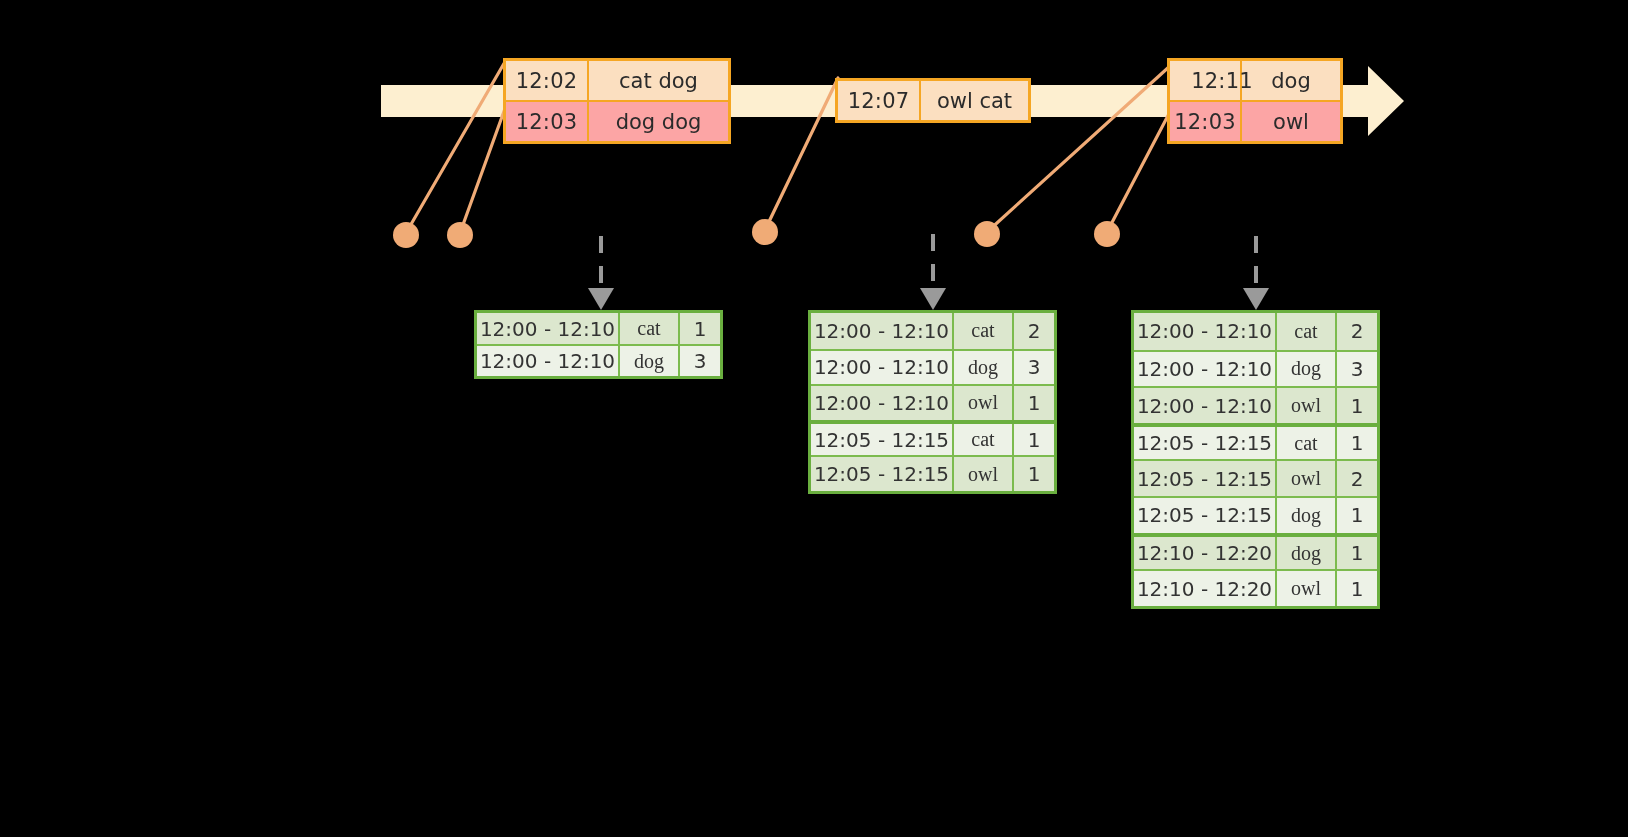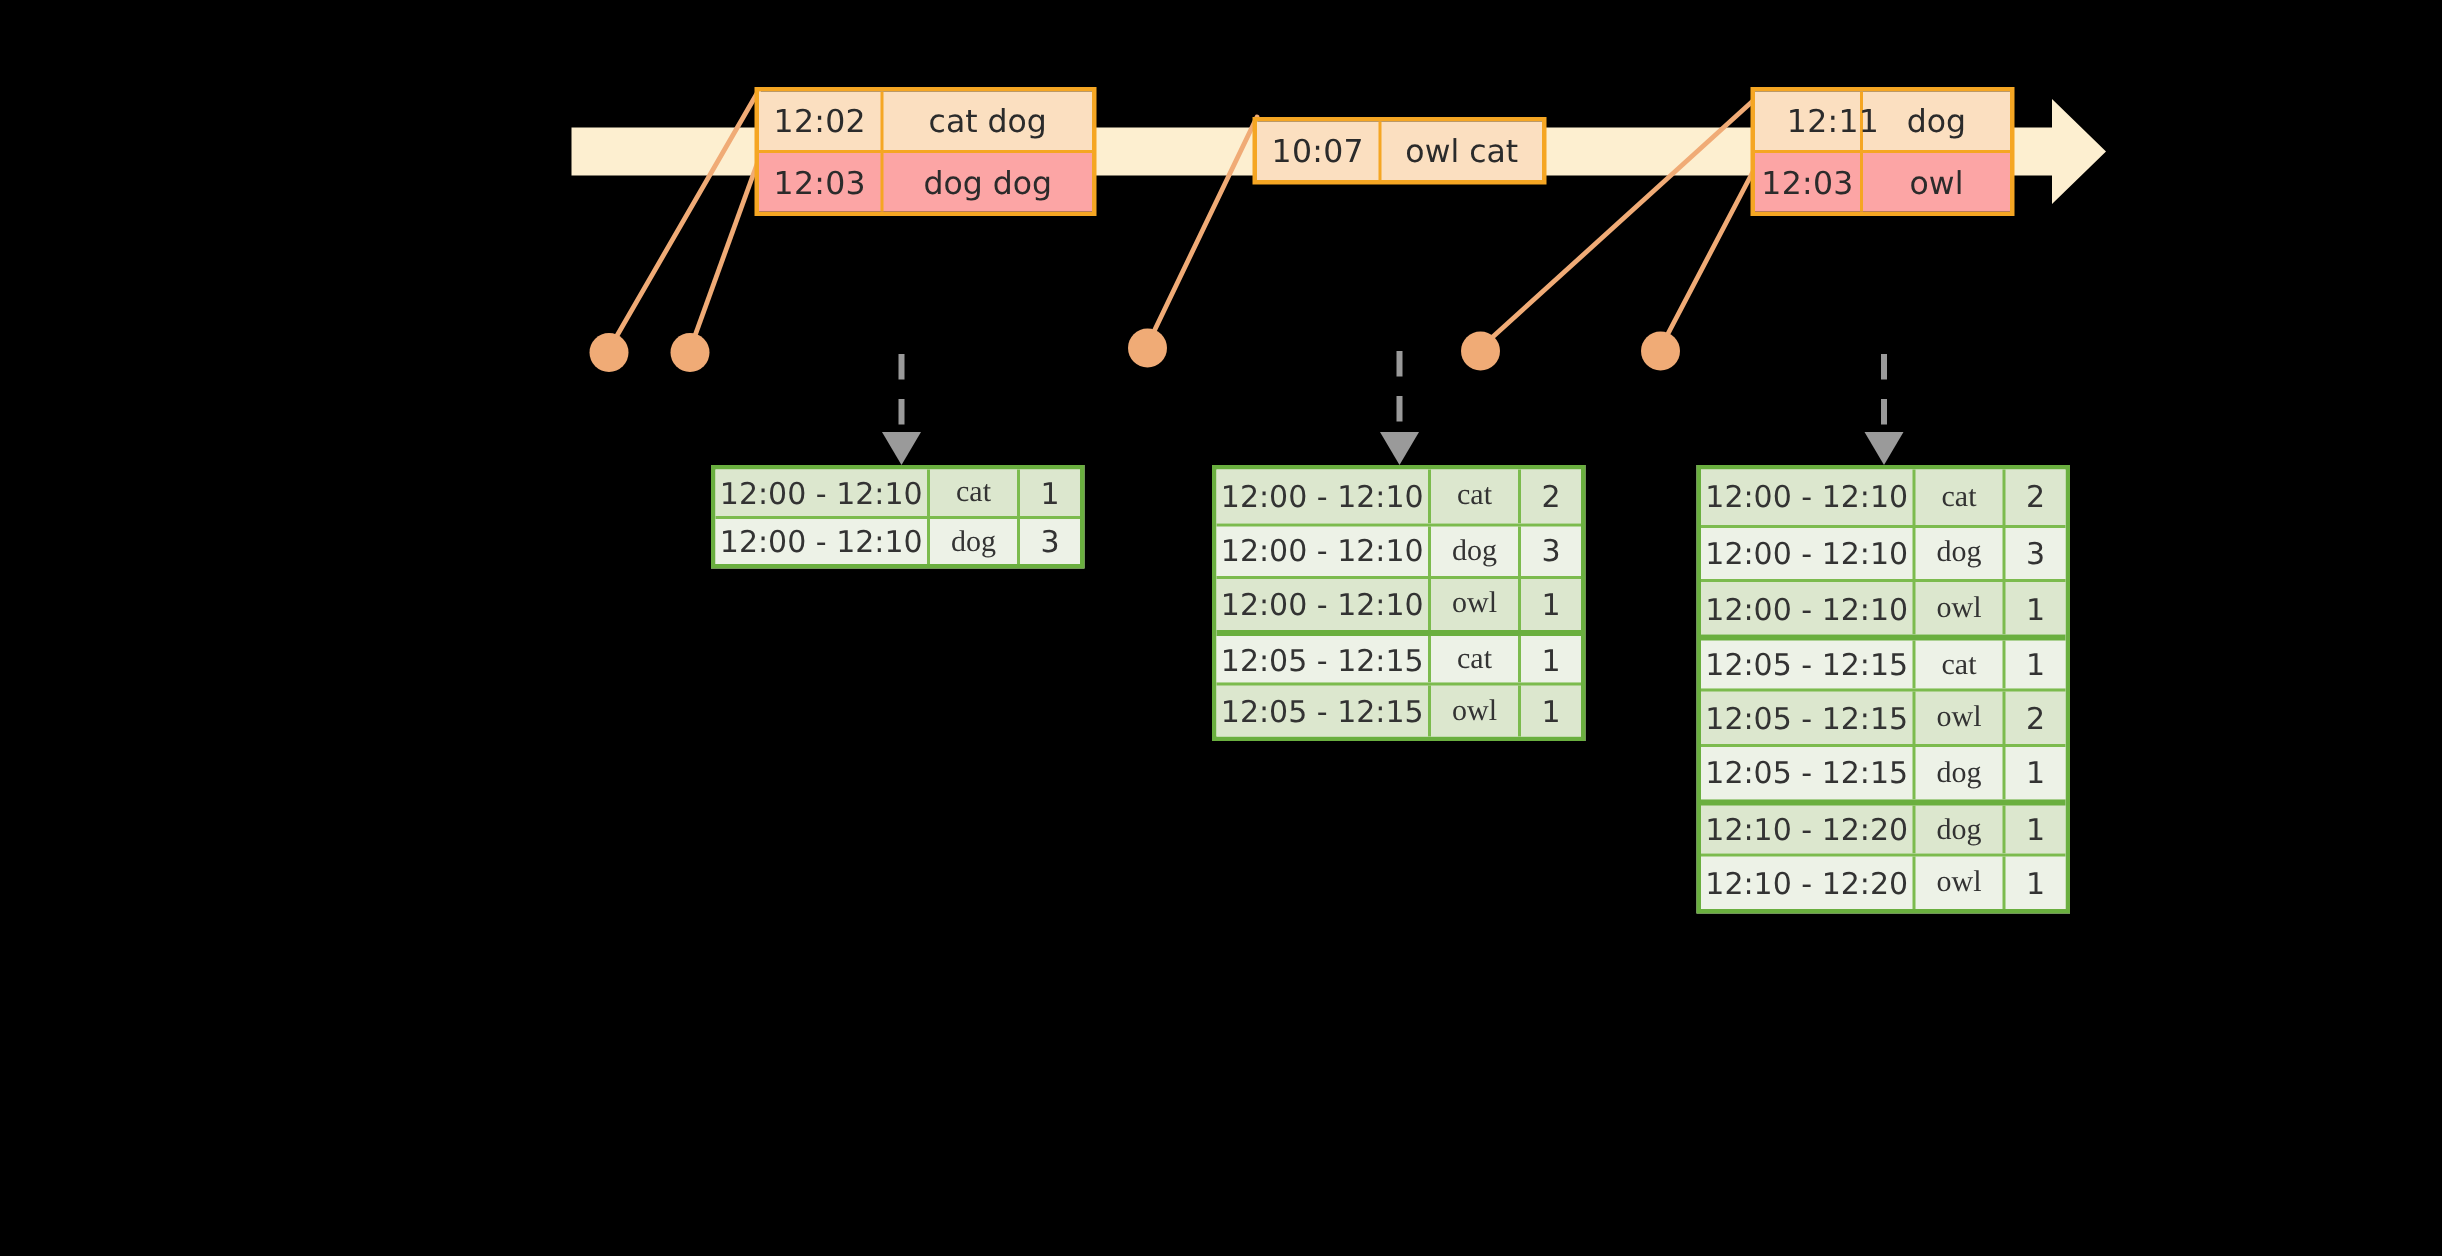--- a/index.html
+++ b/index.html
@@ -149,21 +149,21 @@
       <div class="event-words">cat dog</div>
     </div>
     <div class="event-row shade-b">
       <div class="event-time" style="width:83px;">12:03</div>
       <div class="event-words">dog dog</div>
     </div>
   </div>
 
   <div class="event-group" style="left:835px; top:78px; width:196px; height:45px;">
     <div class="event-row shade-a">
-      <div class="event-time" style="width:83px;">10:07</div>
+      <div class="event-time" style="width:83px;">12:07</div>
       <div class="event-words">owl cat</div>
     </div>
   </div>
 
   <div class="event-group" style="left:1167px; top:58px; width:176px; height:86px;">
     <div class="event-row shade-a">
       <div class="event-time" style="width:72px;padding-left:34px;">12:11</div>
       <div class="event-words">dog</div>
     </div>
     <div class="event-row shade-b">

